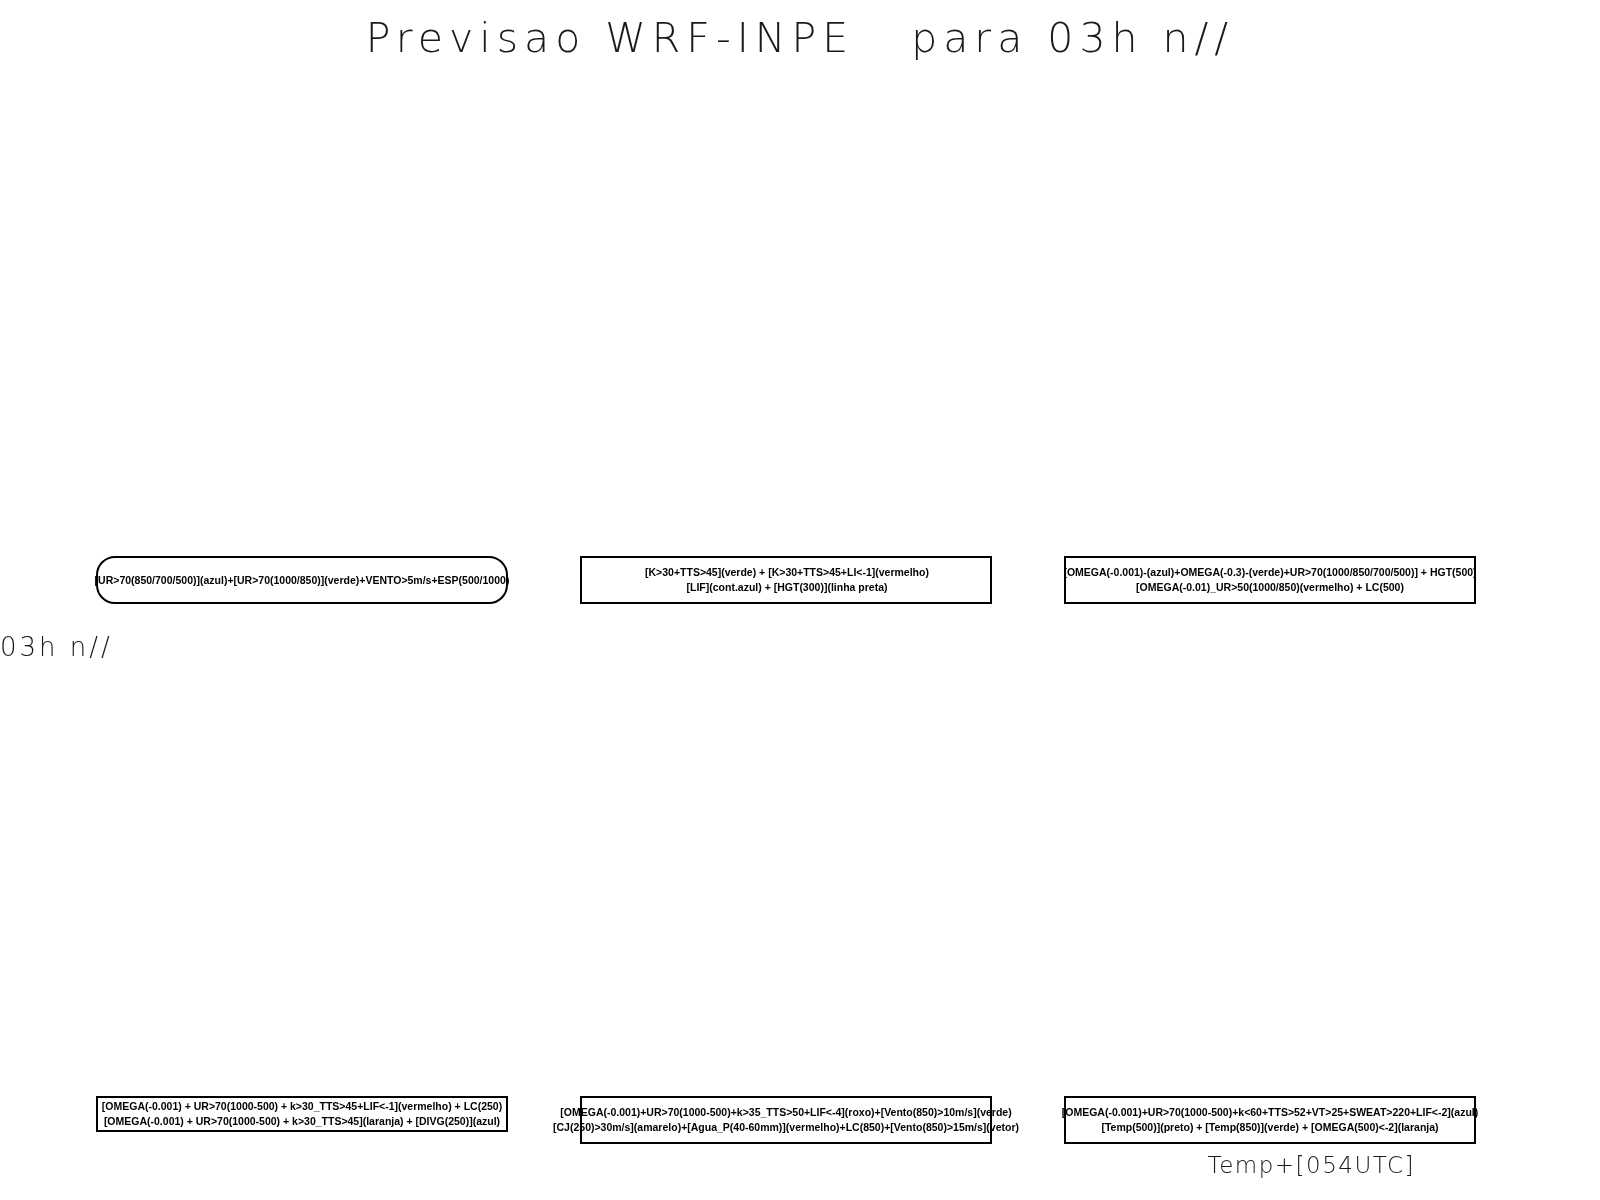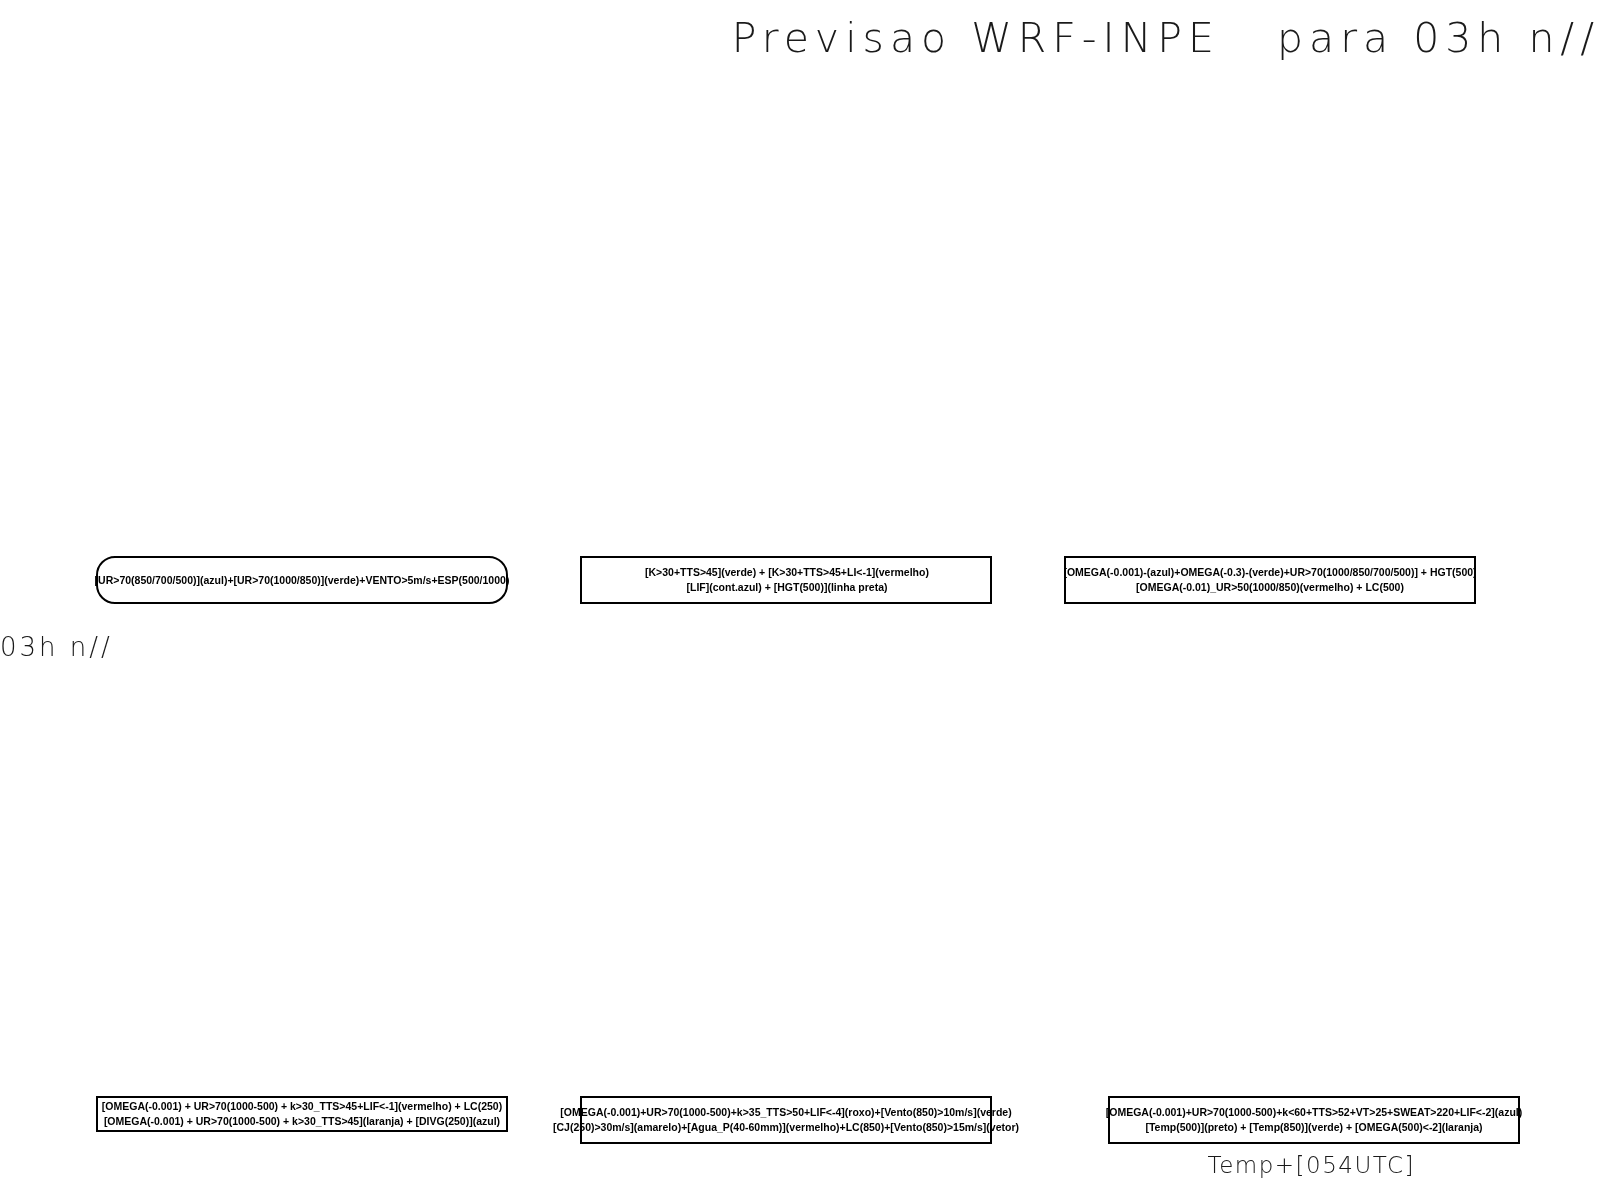--- a/index.html
+++ b/index.html
@@ -13,21 +13,21 @@
     position: relative;
     font-family: "Liberation Sans", sans-serif;
     color: #1a1a1a;
     overflow: hidden;
   }
   .page-title {
     position: absolute;
     top: 14px;
     left: 0;
     width: 1600px;
-    text-align: right;
+    text-align: center;
     font-family: "DejaVu Sans", sans-serif;
     font-size: 41px;
     font-weight: 300;
     letter-spacing: 6px;
     color: #1a1a1a;
     white-space: pre;
   }
   .subtitle {
     position: absolute;
     top: 632px;
@@ -75,34 +75,34 @@
     white-space: nowrap;
     text-align: center;
   }
   
   #legend-top-left   { left: 96px;  top: 556px; width: 412px; height: 48px; border-radius: 19px; }
   #legend-top-center { left: 580px; top: 556px; width: 412px; height: 48px; padding-left: 8px; }
   #legend-top-right  { left: 1064px;top: 556px; width: 412px; height: 48px; }
   
   #legend-bottom-left   { left: 96px;  top: 1096px; width: 412px; height: 36px; }
   #legend-bottom-center { left: 580px; top: 1096px; width: 412px; height: 48px; }
-  #legend-bottom-right  { left: 1064px;top: 1096px; width: 412px; height: 48px; margin-left: 44px; }
+  #legend-bottom-right  { left: 1064px;top: 1096px; width: 412px; height: 48px; }
 </style>
 </head>
 <body>
 
 <div class="page-title">Previsao WRF-INPE   para 03h n//</div>
 
 <div class="legend-box" id="legend-top-left">
   <div class="legend-line">[UR&gt;70(850/700/500)](azul)+[UR&gt;70(1000/850)](verde)+VENTO&gt;5m/s+ESP(500/1000)</div>
 </div>
 
 <div class="legend-box" id="legend-top-center">
   <div class="legend-line">[K&gt;30+TTS&gt;45](verde)  +  [K&gt;30+TTS&gt;45+LI&lt;-1](vermelho)</div>
-  <div class="legend-line">[LIF](cont.azul)  +  [HGT(500)](linha  preta)</div>
+  <div class="legend-line">[LIF](cont.azul)  +  [HGT(300)](linha  preta)</div>
 </div>
 
 <div class="legend-box" id="legend-top-right">
   <div class="legend-line">[OMEGA(-0.001)-(azul)+OMEGA(-0.3)-(verde)+UR&gt;70(1000/850/700/500)]  +  HGT(500)</div>
   <div class="legend-line">[OMEGA(-0.01)_UR&gt;50(1000/850)(vermelho)  +  LC(500)</div>
 </div>
 
 <div class="subtitle">03h n//</div>
 
 <div class="legend-box" id="legend-bottom-left">

